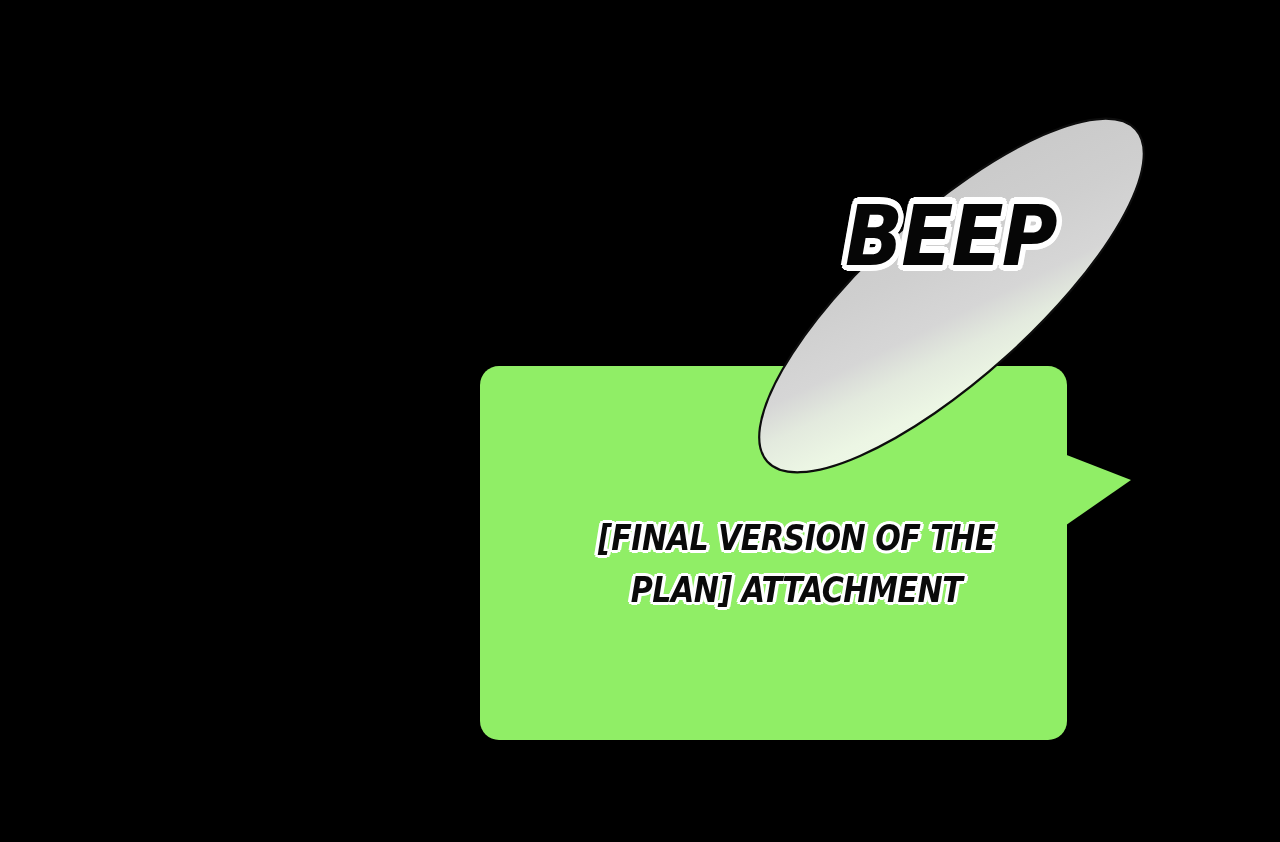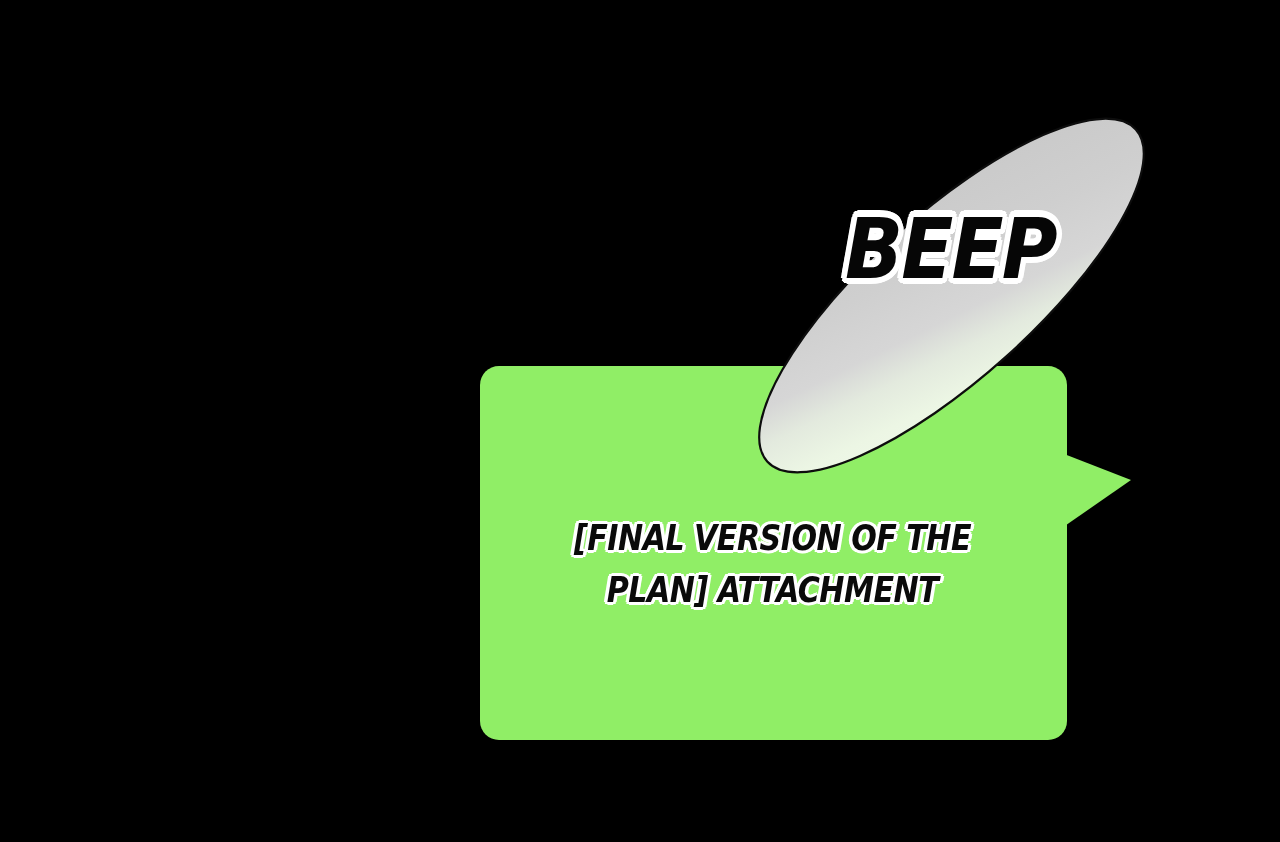--- a/index.html
+++ b/index.html
@@ -46,21 +46,21 @@
     position: absolute;
     left: 1059px;
     top: 450px;
     width: 72px;
     height: 80px;
   }
 
   
   #bubble-text {
     position: absolute;
-    left: 480px;
+    left: 504px;
     top: 512px;
     width: 585px;
     text-align: center;
     z-index: 6;
     pointer-events: none;
   }
 
   .bubble-line {
     display: block;
     font-family: "DejaVu Sans", sans-serif;
@@ -95,21 +95,20 @@
 
   
   #beep-text {
     position: absolute;
     left: 790px;
     top: 190px;
     width: 320px;
     text-align: center;
     z-index: 7;
     pointer-events: none;
-    margin-top: 13px;
   }
 
   #beep-label {
     display: inline-block;
     font-family: "DejaVu Sans", sans-serif;
     font-size: 82px;
     font-weight: 900;
     font-style: italic;
     letter-spacing: -2px;
     line-height: 92px;

